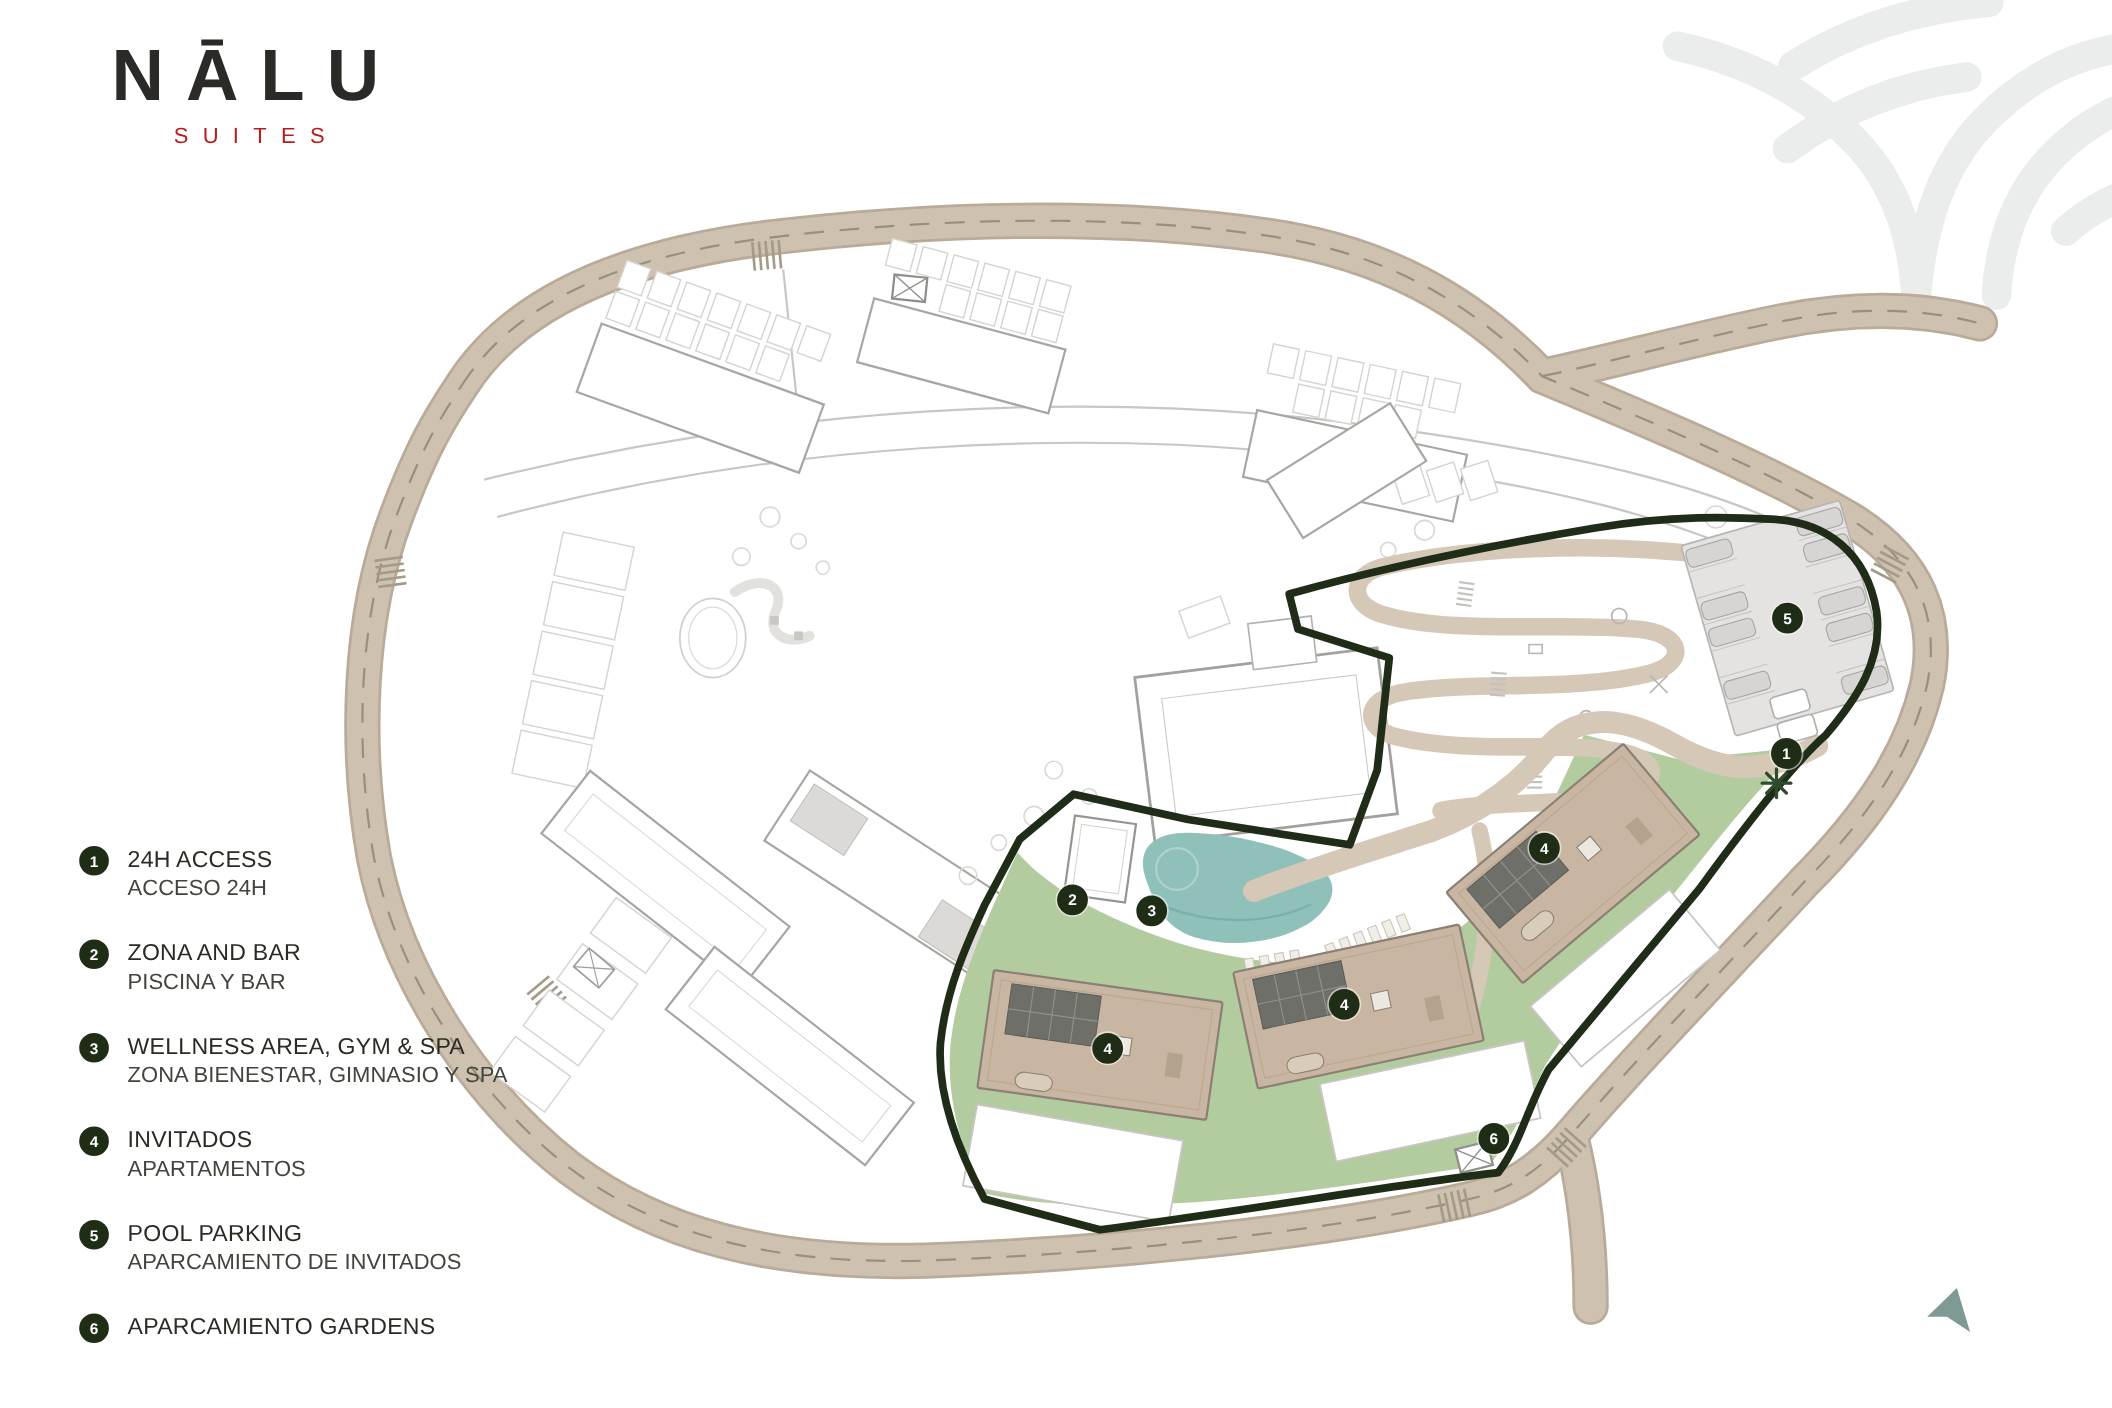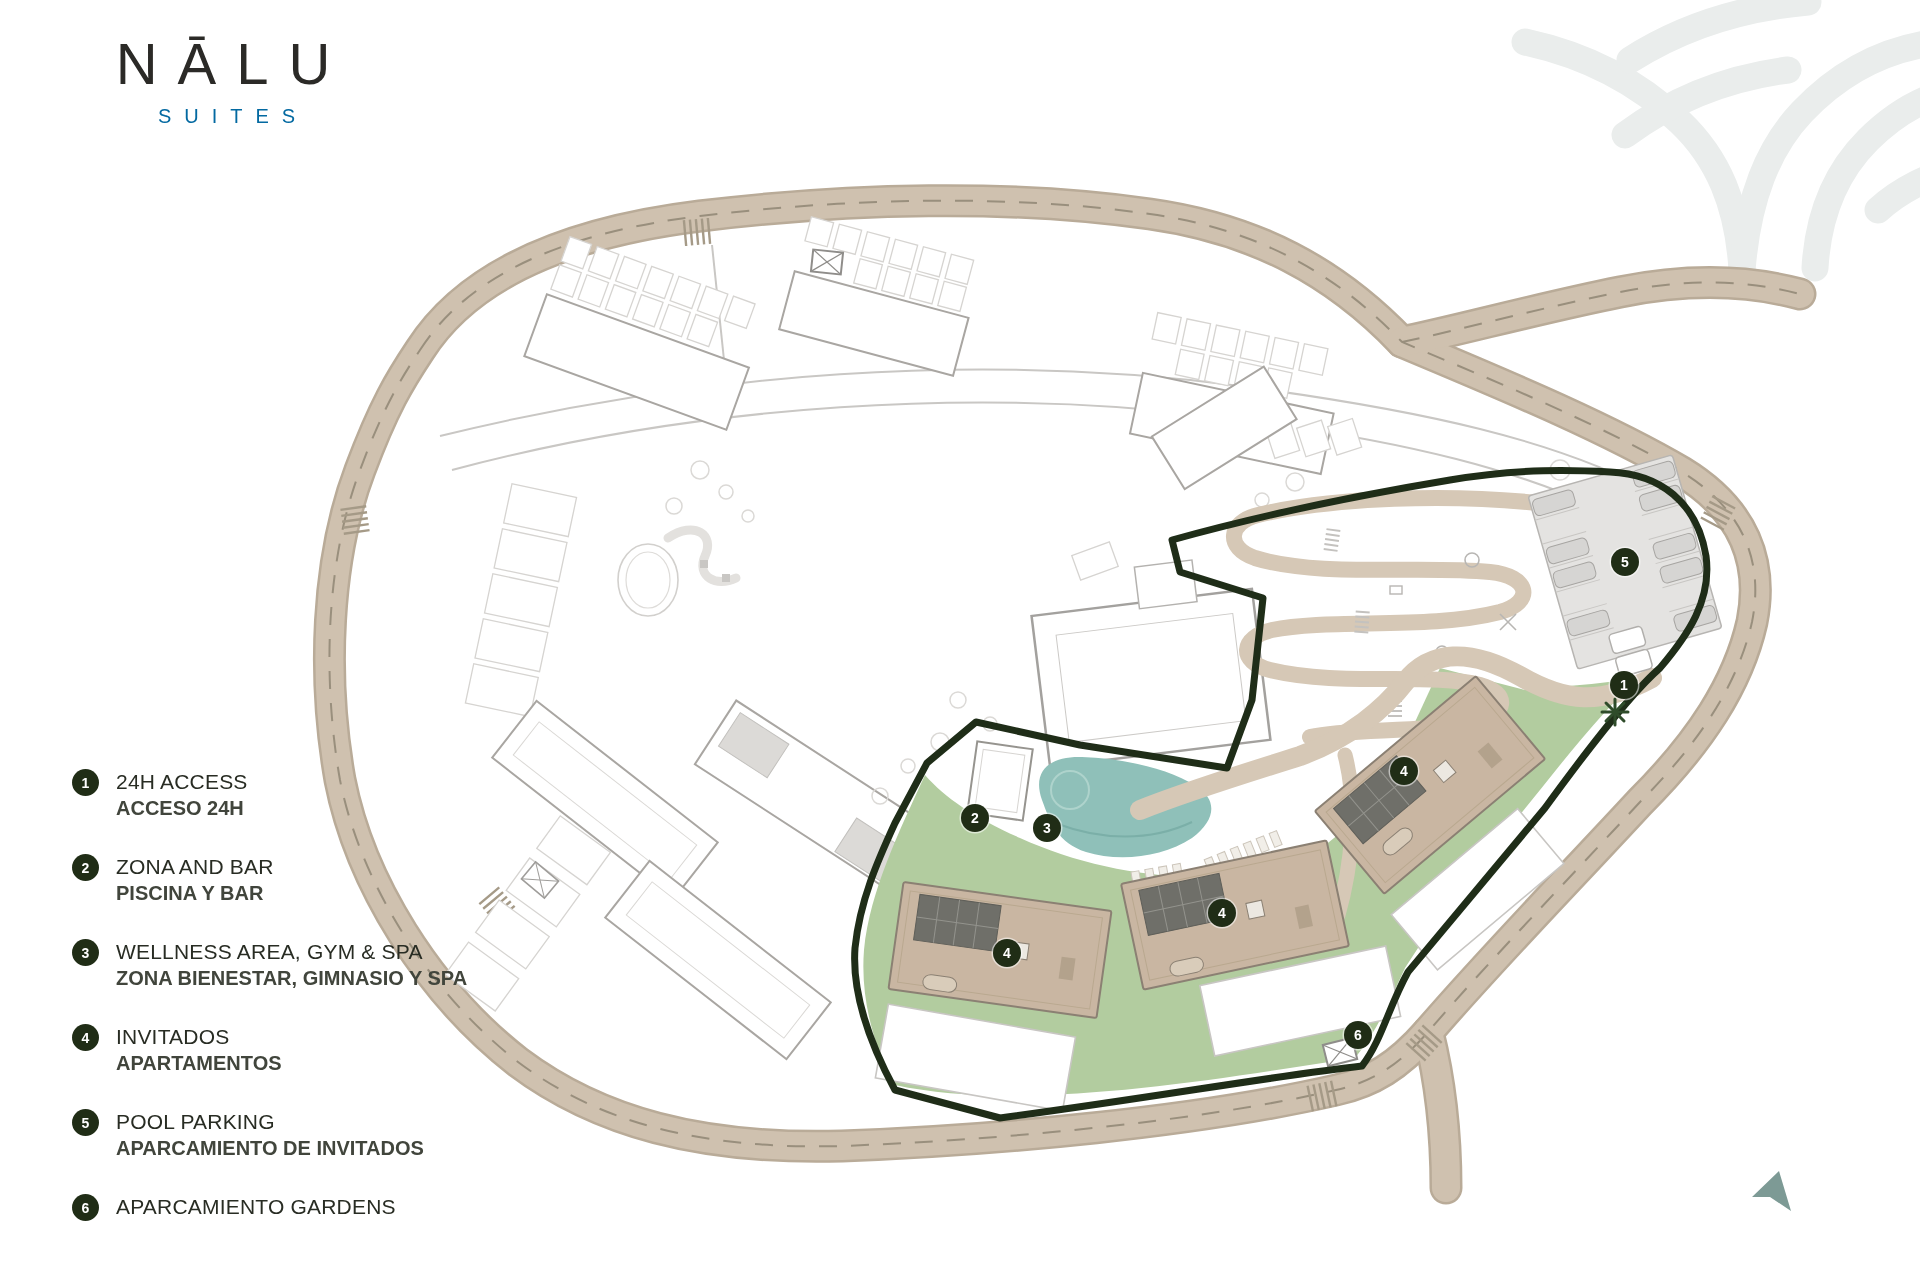--- a/index.html
+++ b/index.html
@@ -4,28 +4,28 @@
 <style>
   :root{
     --boundary:#1f2d18; --marker:#202d16; --lawn:#b2cc9f; --pool:#8fc0b9;
     --road:#cfc1af; --roadedge:#b9ab98; --building:#c9b6a2; --bstroke:#8b8073;
     --parking:#e4e3e1; --arrow:#7d9a95; --watermark:#eaedec;
   }
   *{box-sizing:border-box;margin:0;padding:0}
   body{width:1920px;height:1280px;background:#ffffff;position:relative;overflow:hidden;
        font-family:"Liberation Sans", sans-serif;}
   .brand{position:absolute;left:78px;top:34px;width:310px;text-align:center;color:#2b2a27;z-index:5}
-  .brand-name{font-size:58px;font-weight:400;letter-spacing:20px;line-height:1.05;white-space:nowrap}
-  .brand-tagline{font-size:20px;font-weight:400;letter-spacing:13px;margin-top:10px;color:#0369a1}
+  .brand-name{font-size:66px;font-weight:700;letter-spacing:20px;line-height:1.05;white-space:nowrap}
+  .brand-tagline{font-size:20px;font-weight:400;letter-spacing:13px;margin-top:10px;color:#b91c1c}
   .legend{position:absolute;left:72px;top:769px;list-style:none;z-index:6}
   .legend li{display:flex;align-items:flex-start;margin-bottom:33px;height:52px}
   .legend-dot{flex:0 0 27px;width:27px;height:27px;border-radius:50%;background:var(--marker);
       color:#fff;font-size:14px;font-weight:700;display:flex;align-items:center;justify-content:center;margin-right:17px}
   .legend-title{font-size:21px;font-weight:400;color:#282c23;line-height:26px;letter-spacing:.2px}
-  .legend-sub{font-size:20px;font-weight:700;color:#41453c;line-height:26px}
+  .legend-sub{font-size:20px;font-weight:400;color:#41453c;line-height:26px}
   #map{position:absolute;left:0;top:0;z-index:1}
   .map-marker{position:absolute;width:28px;height:28px;border-radius:50%;background:var(--marker);
       color:#fff;font-size:14px;font-weight:700;display:flex;align-items:center;justify-content:center;
       z-index:4;box-shadow:0 0 0 1.5px rgba(255,255,255,.55)}
   .ghost{fill:#ffffff;stroke:#a9a6a2;stroke-width:2}
   .unit{fill:#ffffff;stroke:#d6d4d1;stroke-width:1.3}
   .wing{fill:#ffffff;stroke:#c8c6c3;stroke-width:1.6}
   .tree{fill:none;stroke:#dbd9d6;stroke-width:1.5}
   .roadline{fill:none;stroke:var(--road);stroke-width:28;stroke-linecap:round}
   .roadcase{fill:none;stroke:var(--roadedge);stroke-width:33;stroke-linecap:round}

